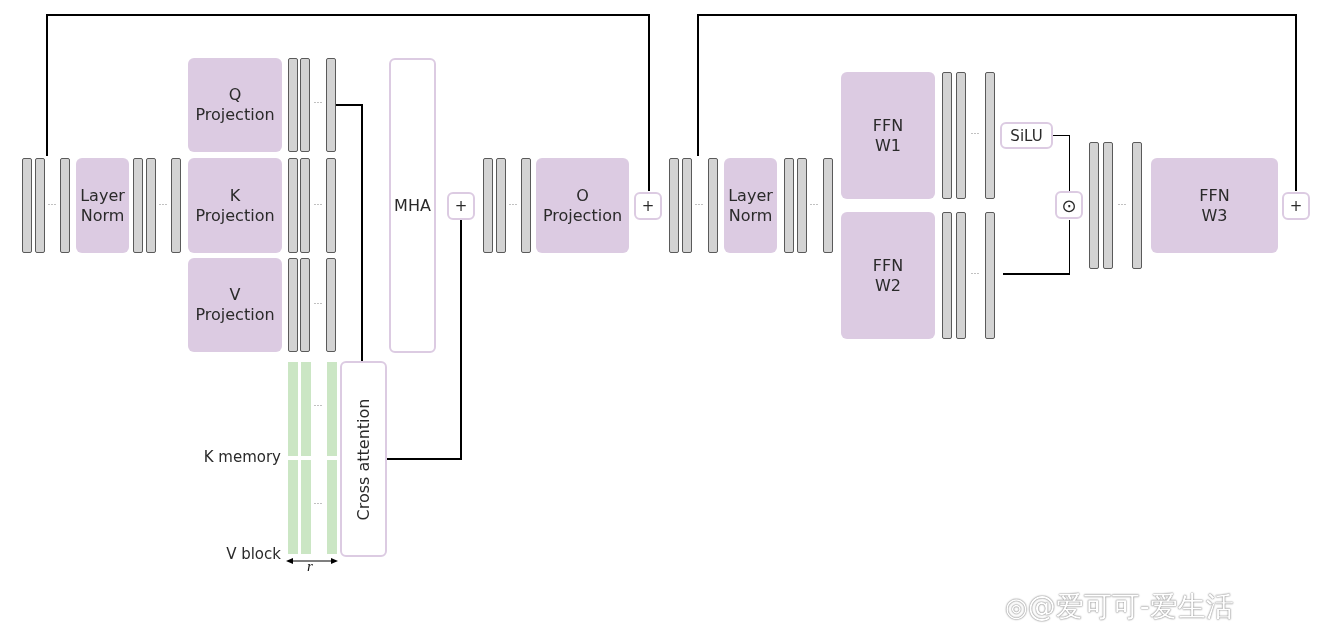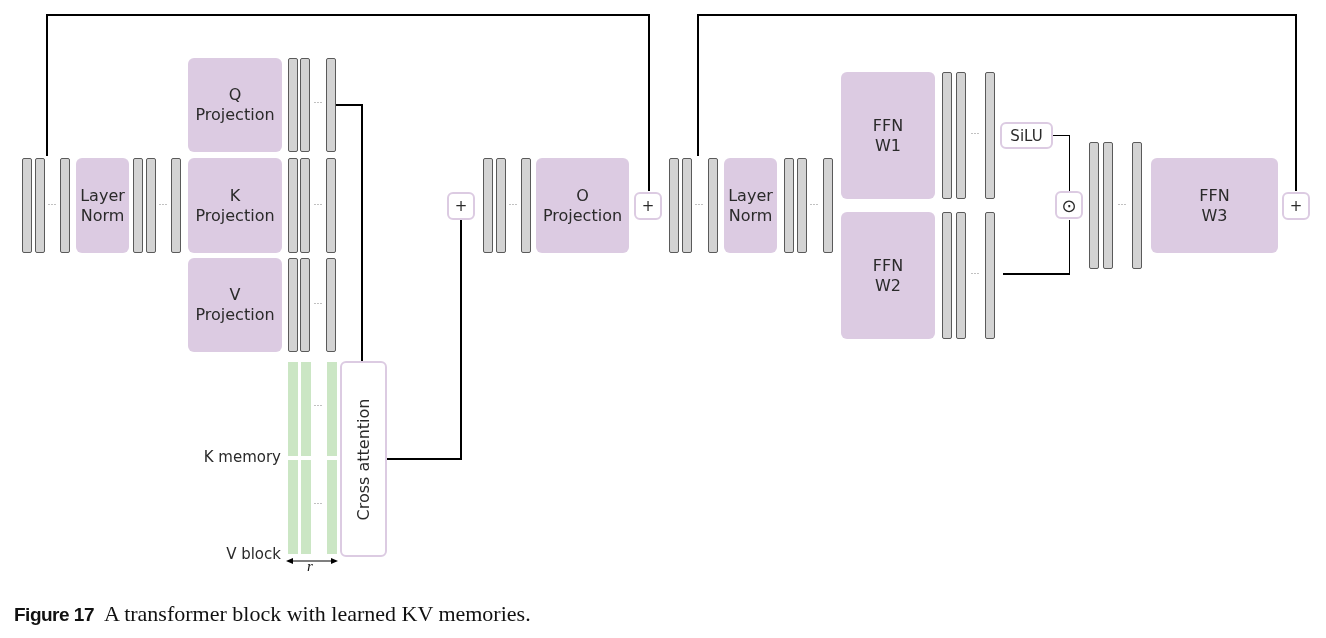--- a/index.html
+++ b/index.html
@@ -100,20 +100,23 @@
   <div class="dots" style="left:309px;top:498px;">···</div>
   <div class="gbar" style="left:327px;top:460px;height:94px;"></div>
 
   <svg style="position:absolute;left:286px;top:555px;" width="52" height="12">
     <line x1="3" y1="6" x2="49" y2="6" stroke="#000" stroke-width="1.2"></line>
     <polygon points="0,6 7,3 7,9" fill="#000"></polygon>
     <polygon points="52,6 45,3 45,9" fill="#000"></polygon>
   </svg>
   <div class="r-label" style="left:307px;top:558px;">r</div>
 
+  <div class="outlined" style="left:389px;top:58px;width:47px;height:295px;font-size:16px;">
+      <span>MHA</span>
+    </div>
   <div class="outlined" style="left:340px;top:361px;width:47px;height:196px;">
       <span class="rot">Cross attention</span>
     </div>
 
   <div class="op" style="left:447px;top:192px;">
       <span>+</span>
     </div>
 
   <div class="bar" style="left:483px;top:158px;height:95px;"></div>
   <div class="bar" style="left:496px;top:158px;height:95px;"></div>
@@ -178,17 +181,17 @@
 
   <div class="block" style="left:1151px;top:158px;width:127px;height:95px;">
       <span style="white-space:pre;">FFN
 W3</span>
     </div>
 
   <div class="op" style="left:1282px;top:192px;">
       <span>+</span>
     </div>
 
-  <div class="caption">
-    <span class="lbl">Figure 17</span><span class="txt">A transformer block with learned KV memories.</span>
+
+  <div class="watermark">
+    <span style="font-size:26px;">◎</span><span>@爱可可-爱生活</span>
   </div>
-
 </div>
 
 </body></html>

